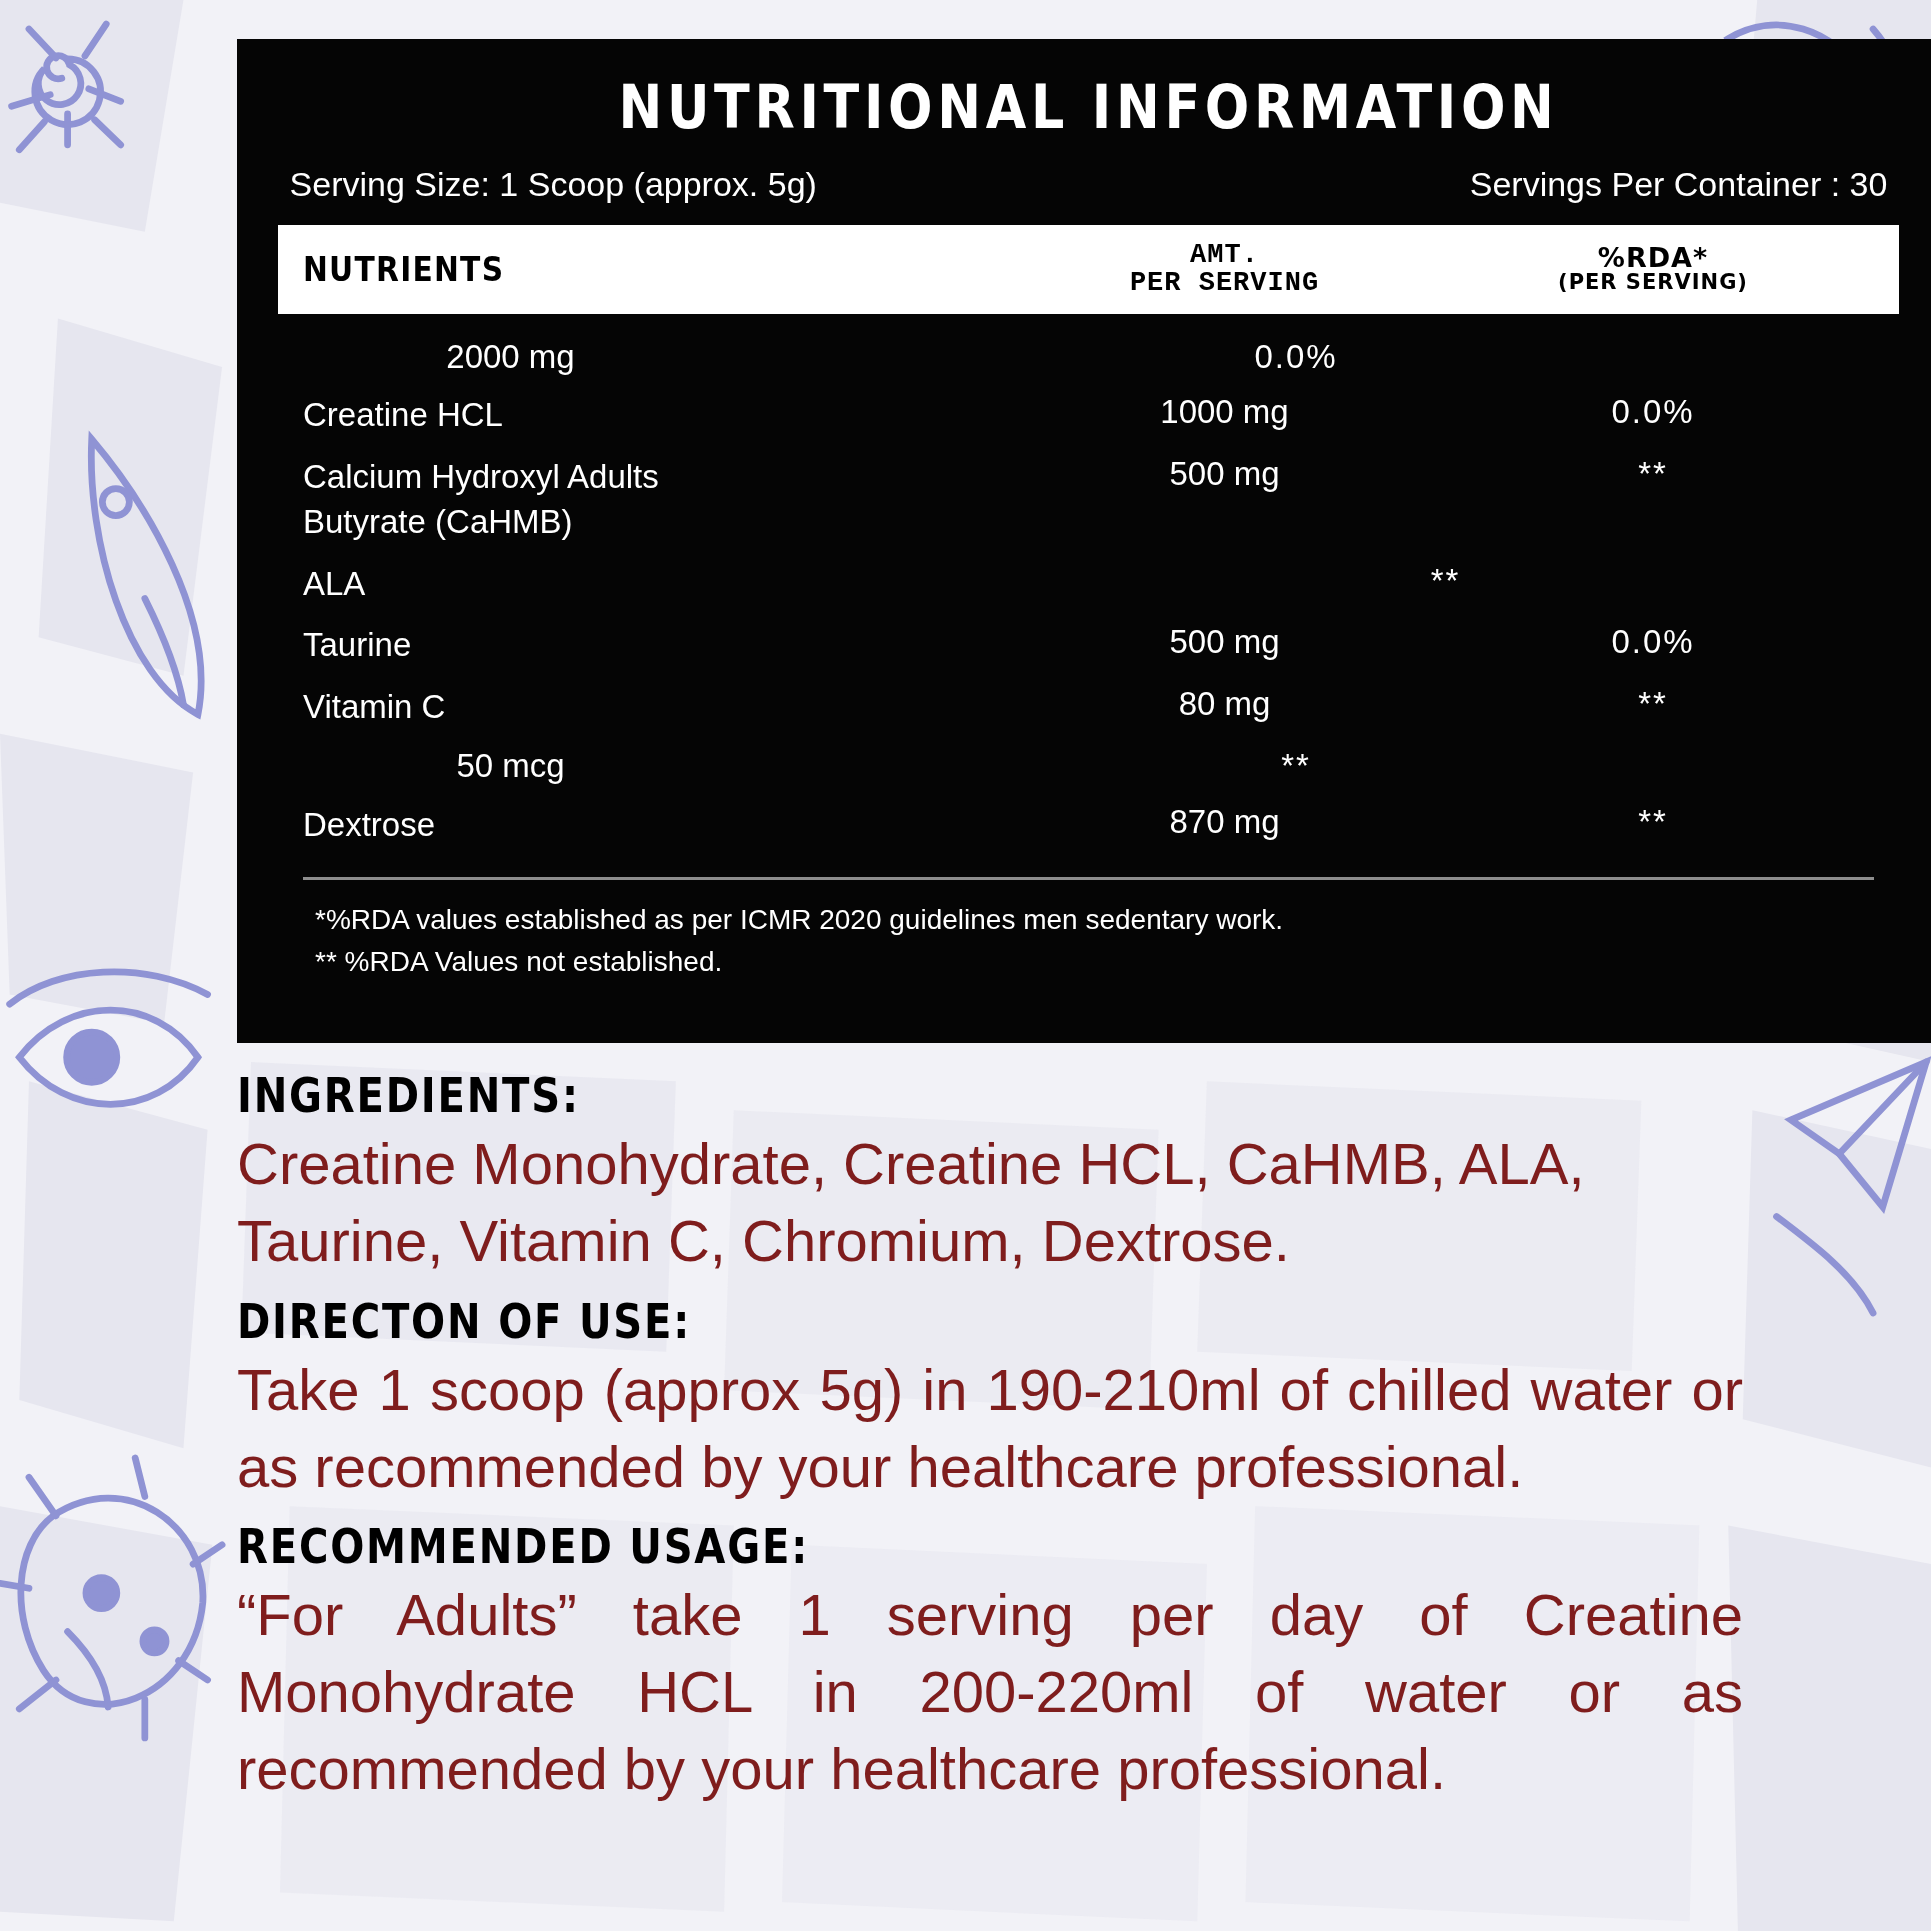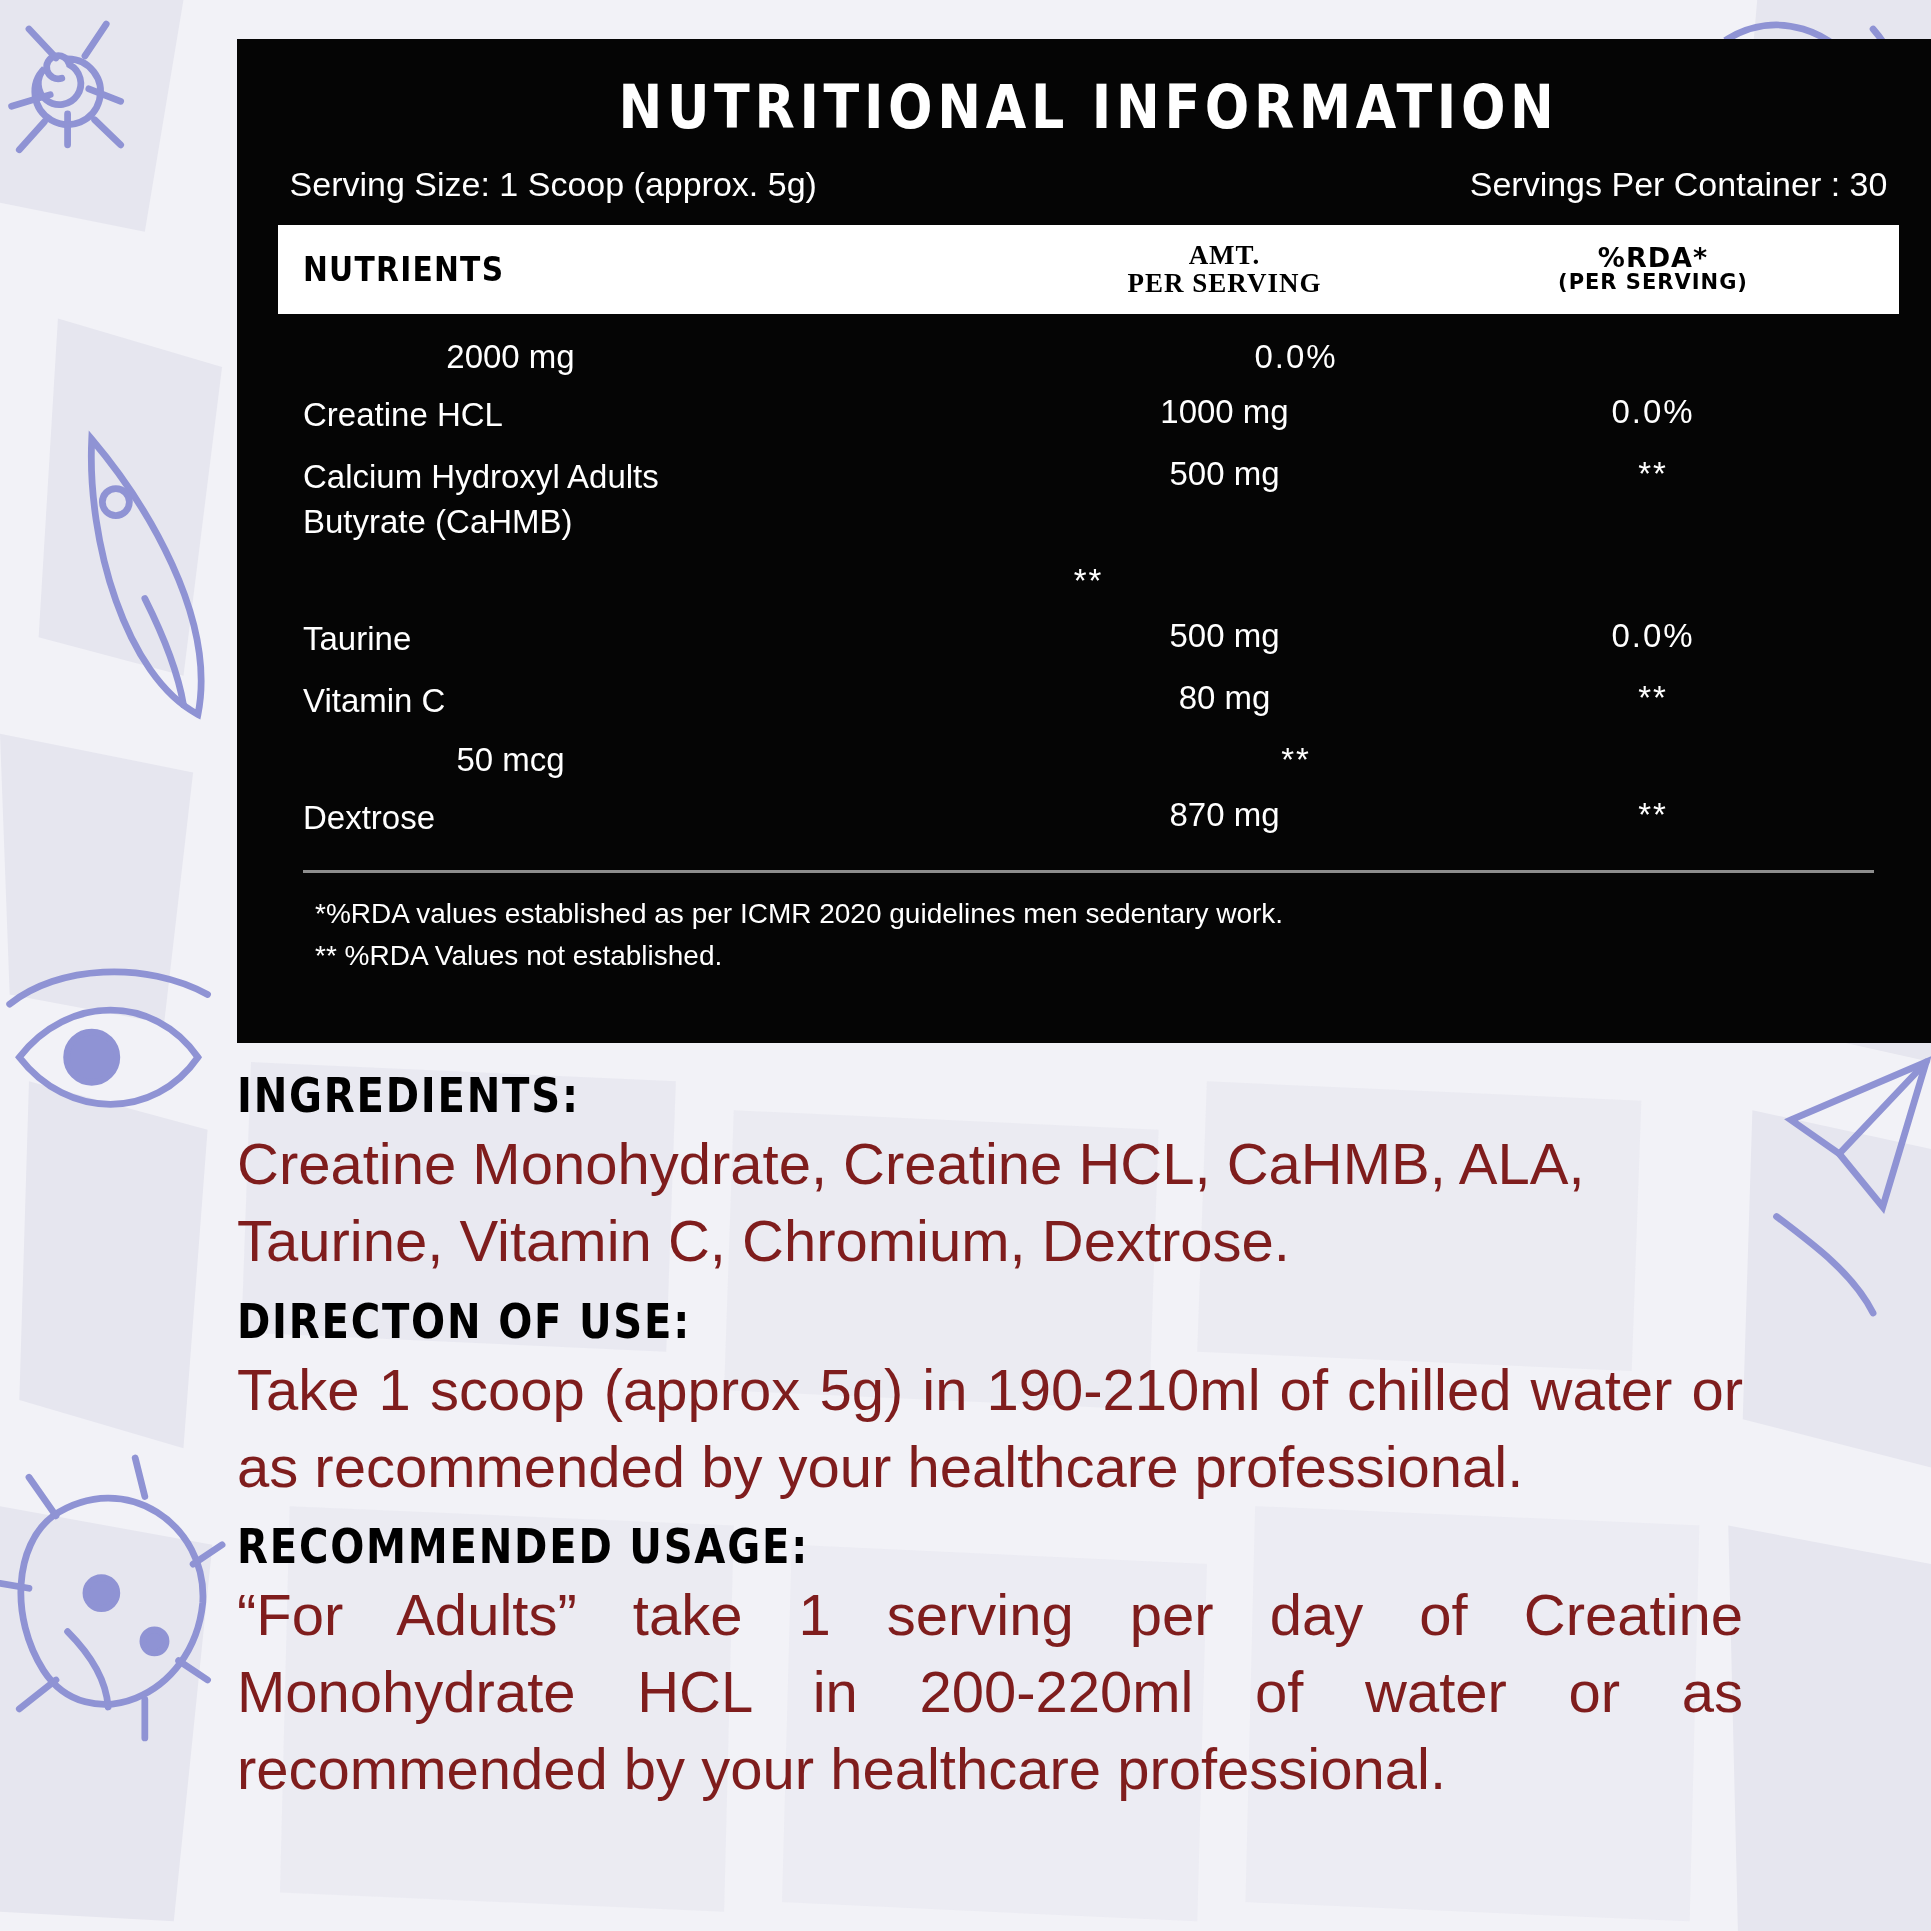--- a/index.html
+++ b/index.html
@@ -79,21 +79,21 @@
     transform: scaleX(0.9);
     transform-origin: left center;
   }
   .th-amt {
     flex: 0 0 415px;
     text-align: center;
     font-size: 27px;
     font-weight: 700;
     line-height: 1.04;
     letter-spacing: 1px;
-    font-family: Liberation Serif, serif;
+    font-family: Liberation Mono, monospace;
   }
   .th-rda {
     flex: 1;
     text-align: center;
     font-size: 27px;
     font-weight: 700;
     line-height: 1.04;
     letter-spacing: 1px;
     font-family: "DejaVu Sans", sans-serif;
   }
@@ -250,20 +250,21 @@
       <div class="nutri-row">
         <div class="c-name">
           <span>Calcium Hydroxyl Adults</span>
           <span class="second-line">Butyrate (CaHMB)</span>
         </div>
         <div class="c-amt">500 mg</div>
         <div class="c-rda">**</div>
       </div>
 
       <div class="nutri-row">
+        <div class="c-name">ALA</div>
         <div class="c-rda">**</div>
       </div>
 
       <div class="nutri-row">
         <div class="c-name">Taurine</div>
         <div class="c-amt">500 mg</div>
         <div class="c-rda">0.0%</div>
       </div>
 
       <div class="nutri-row">

